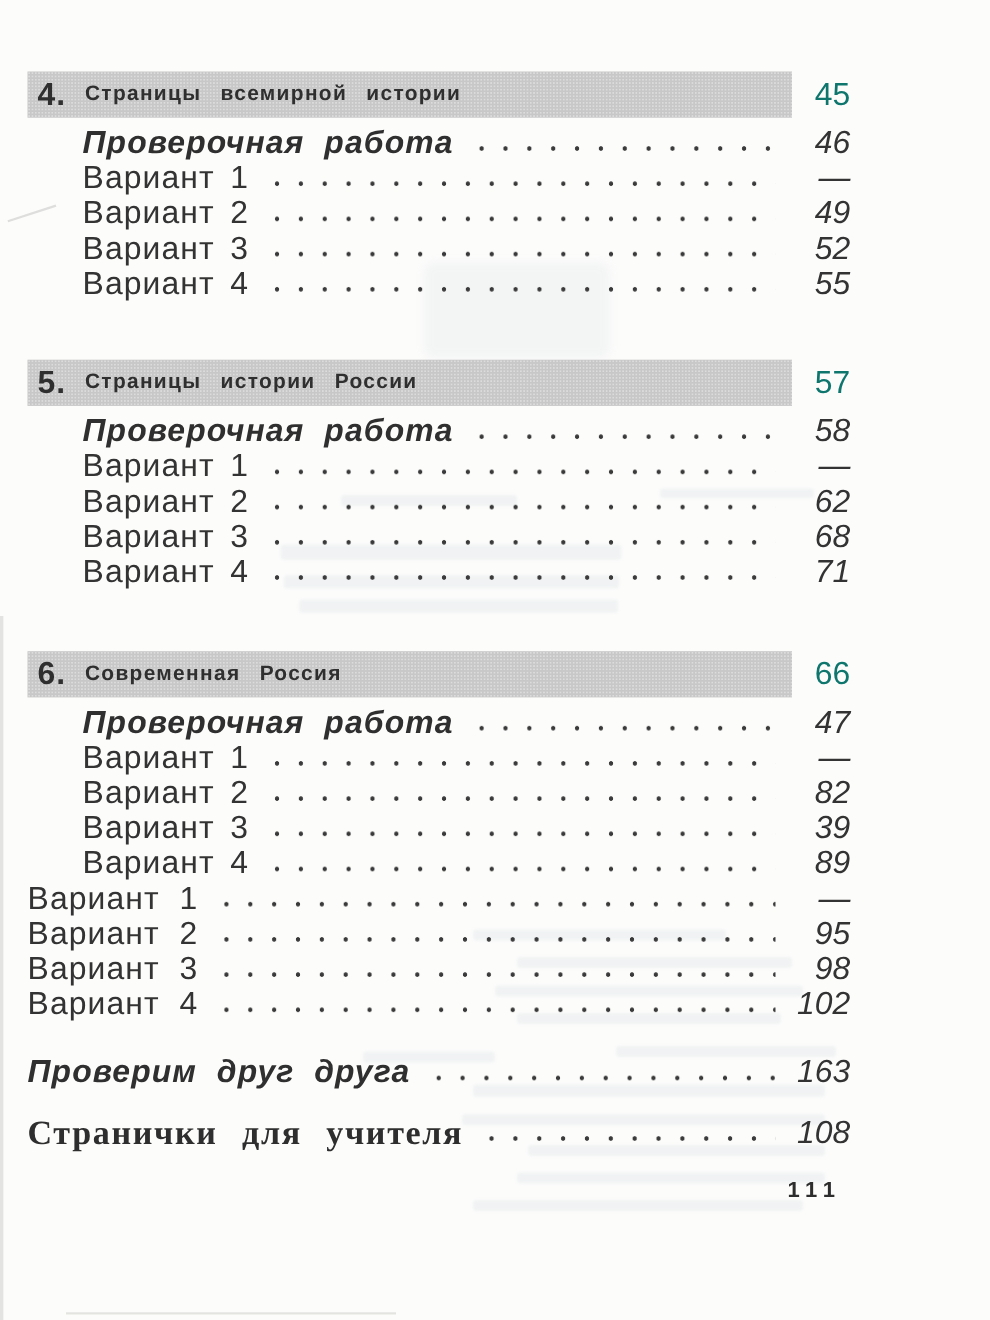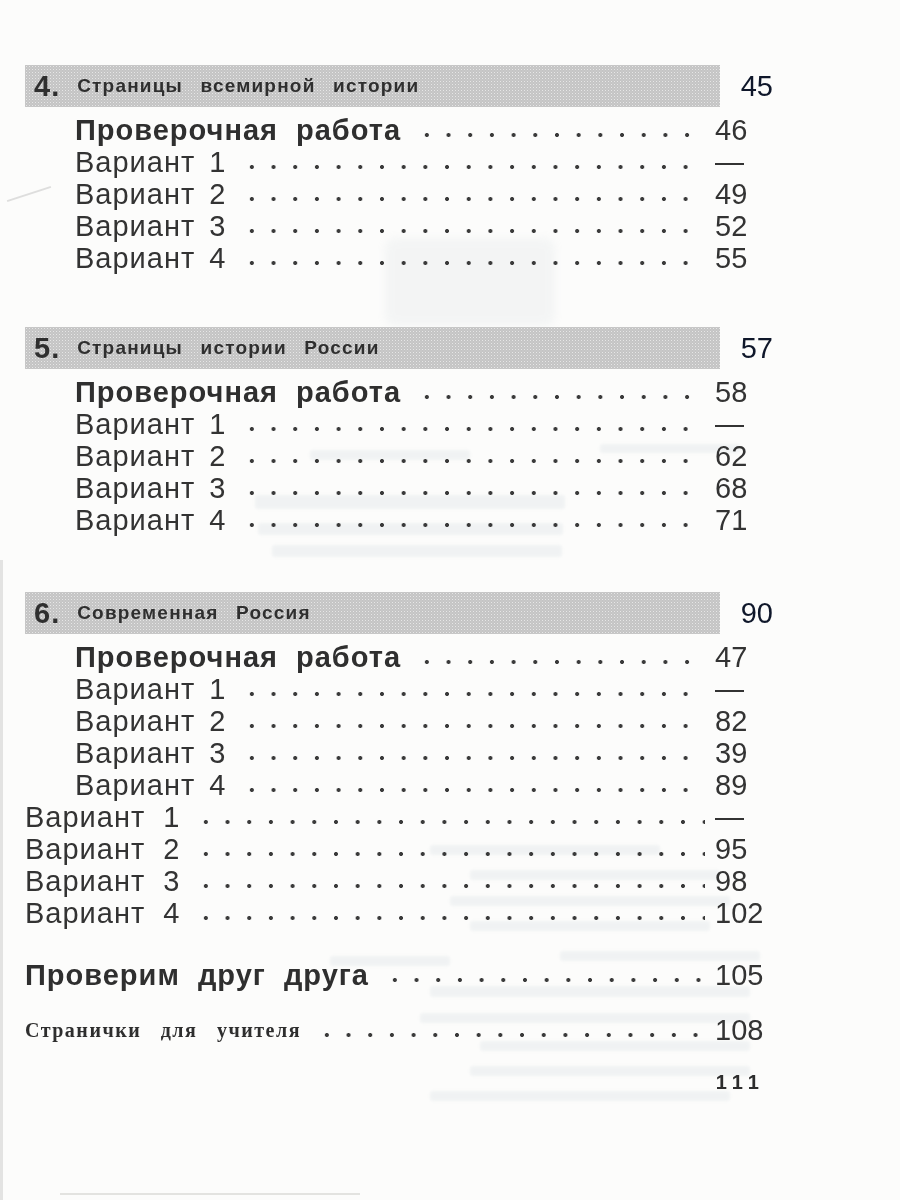--- a/index.html
+++ b/index.html
@@ -14,35 +14,35 @@
   .chapter-row{display:flex;align-items:stretch;height:42px;}
   .bar{
     width:695px;box-sizing:border-box;display:flex;align-items:center;
     padding-left:9px;
     background-color:#c8c8c8;
     background-image:radial-gradient(rgba(255,255,255,.55) 22%, rgba(120,120,120,.10) 34%, transparent 60%);
     background-size:3px 3px;
   }
   .bar .num{font-weight:bold;font-size:29px;letter-spacing:1px;color:#2f2f2f;}
   .bar .ttl{font-weight:bold;font-size:19px;margin-left:17px;letter-spacing:1.2px;word-spacing:11px;color:#2f2f2f;white-space:nowrap;}
-  .chapter-row .pg-cell{flex:1;display:flex;align-items:center;justify-content:flex-end;font-size:29px;color:#0f172a;}
+  .chapter-row .pg-cell{flex:1;display:flex;align-items:center;justify-content:flex-end;font-size:29px;color:#0f766e;}
 
   
   .row{display:flex;height:32px;line-height:32px;font-size:29px;}
   .row .lbl{white-space:nowrap;letter-spacing:1px;word-spacing:5px;}
-  .row.bold .lbl{font-weight:bold;word-spacing:9px;color:#2f2f2f;}
-  .row.serif .lbl{font-family:"Liberation Serif",serif;font-weight:bold;font-size:20px;letter-spacing:1.5px;word-spacing:13px;color:#2e2e2e;}
+  .row.bold .lbl{font-weight:bold;word-spacing:9px;color:#2f2f2f;font-style:italic;}
+  .row.serif .lbl{font-family:"Liberation Serif",serif;font-weight:bold;font-size:31px;letter-spacing:1.5px;word-spacing:13px;color:#2e2e2e;}
   .row.wide .lbl{word-spacing:9px;}
   .row .dots{
     flex:1;margin:0 10px 0 12px;
     background-image:radial-gradient(circle, #3a3a3a 1.7px, rgba(58,58,58,0) 2.3px);
     background-size:21.7px 6px;background-repeat:repeat-x;
     background-position:left 3px bottom 8px;
   }
-  .row .pg{min-width:58px;text-align:left;white-space:nowrap;}
+  .row .pg{min-width:58px;text-align:right;white-space:nowrap;font-style:italic;}
   .indent{padding-left:50px;}
 
   .m-afterbar{margin-top:7px;}
   .m-sec1{margin-top:53px;}
   .m-sec2{margin-top:56px;}
   .m-final{margin-top:31px;}
   .m-prov{margin-top:30px;}
   .m-str{margin-top:23px;}
 
   .footer{margin-top:25px;width:740px;text-align:right;font-weight:bold;font-size:20px;letter-spacing:6px;color:#2d2d2d;}
@@ -146,21 +146,21 @@
       <span class="lbl">Вариант 4</span>
       <span class="dots"></span>
       <span class="pg">71</span>
     </div>
 
     <div class="chapter-row m-sec2">
       <div class="bar">
         <span class="num">6.</span>
         <span class="ttl">Современная Россия</span>
       </div>
-      <div class="pg-cell">90</div>
+      <div class="pg-cell">66</div>
     </div>
     <div class="row bold indent m-afterbar">
       <span class="lbl">Проверочная работа</span>
       <span class="dots"></span>
       <span class="pg">47</span>
     </div>
     <div class="row indent">
       <span class="lbl">Вариант 1</span>
       <span class="dots"></span>
       <span class="pg">—</span>
@@ -198,21 +198,21 @@
     </div>
     <div class="row wide">
       <span class="lbl">Вариант 4</span>
       <span class="dots"></span>
       <span class="pg">102</span>
     </div>
 
     <div class="row bold m-prov">
       <span class="lbl">Проверим друг друга</span>
       <span class="dots"></span>
-      <span class="pg">105</span>
+      <span class="pg">163</span>
     </div>
 
     <div class="row serif m-str">
       <span class="lbl">Странички для учителя</span>
       <span class="dots"></span>
       <span class="pg">108</span>
     </div>
 
     <div class="footer">111</div>
   </div>

